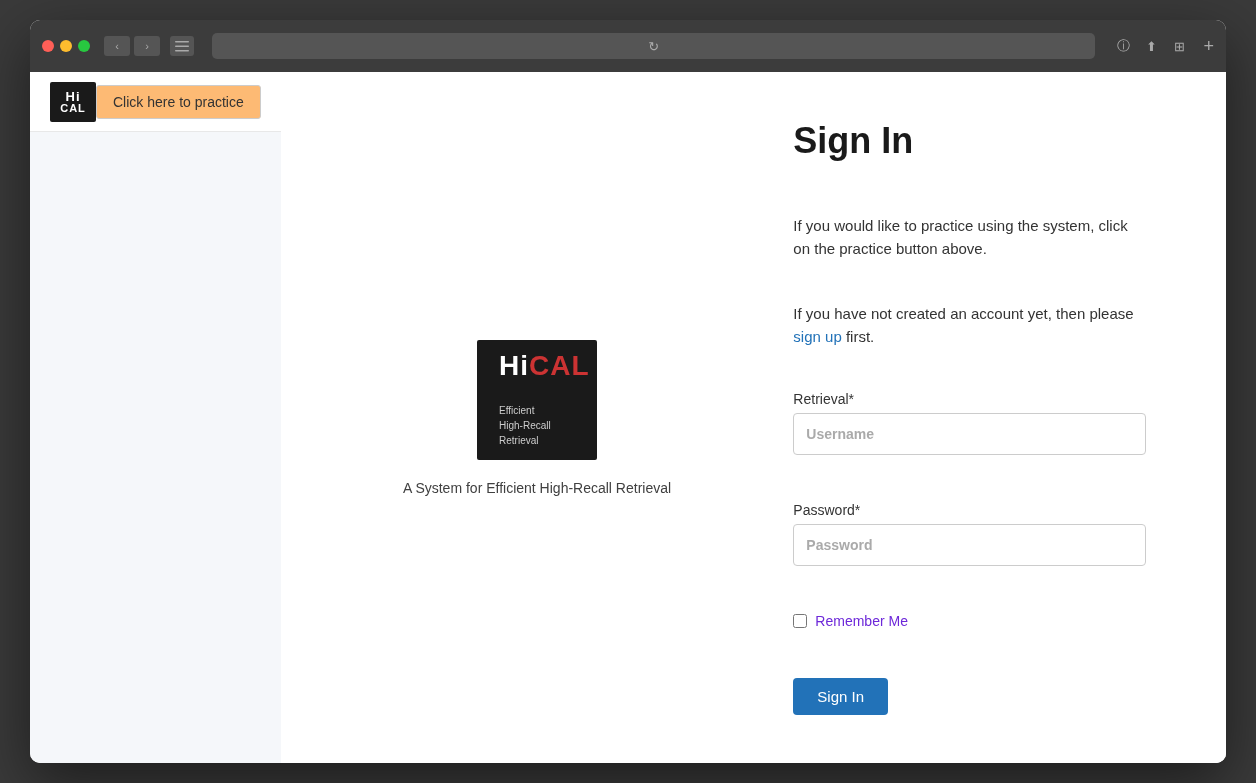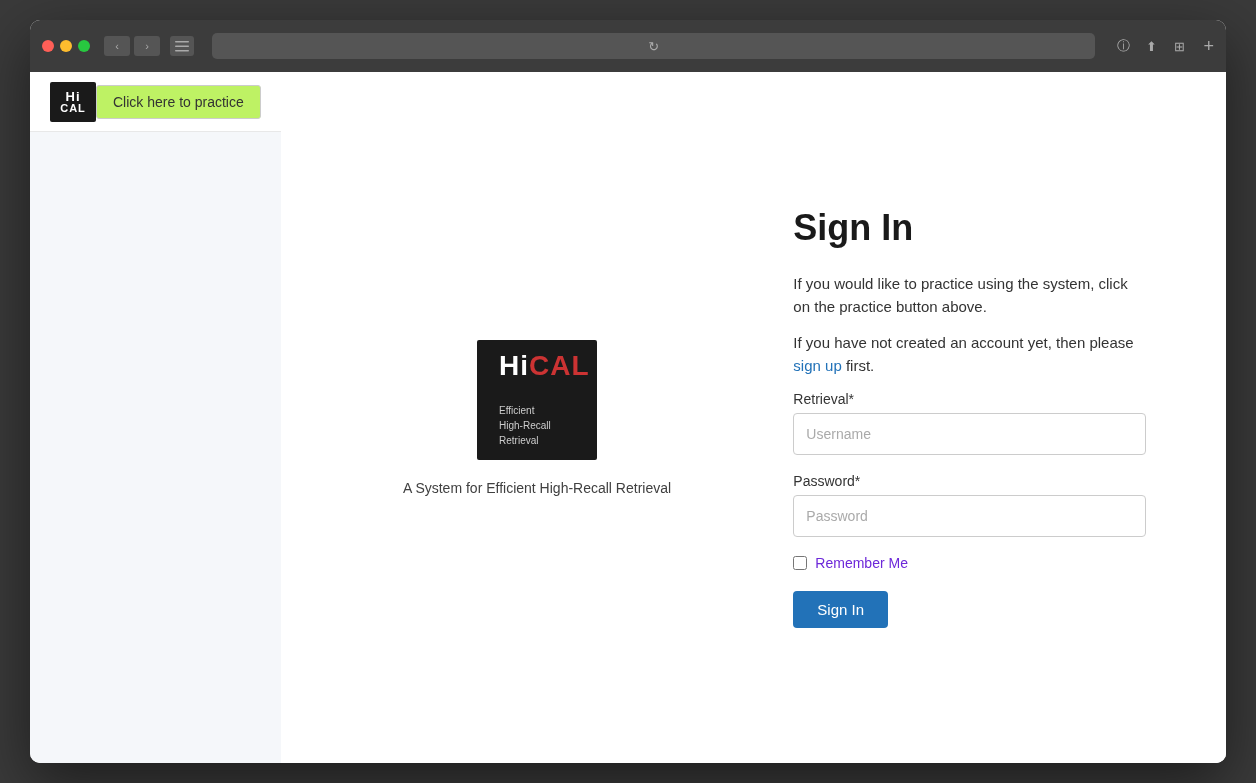--- a/index.html
+++ b/index.html
@@ -180,21 +180,21 @@
 
     .logo-cal {
       font-size: 11px;
       font-weight: 700;
       color: #ffffff;
       letter-spacing: 1px;
     }
 
     .practice-button {
       border: 1px solid #cccccc;
-      background: #bef264;
+      background: #fdba74;
       color: #333333;
       padding: 8px 16px;
       font-size: 14px;
       border-radius: 3px;
       cursor: pointer;
     }
 
     
     .main-content {
       flex: 1;
@@ -236,20 +236,21 @@
       text-align: center;
     }
 
     
     .right-panel {
       flex: 1;
       display: flex;
       flex-direction: column;
       padding: 20px 40px;
       max-width: 520px;
+      gap: 29px;
     }
 
     .sign-in-title {
       font-size: 36px;
       font-weight: 700;
       color: #1a1a1a;
       margin-bottom: 24px;
     }
 
     .info-text {
@@ -279,20 +280,21 @@
     .form-input {
       width: 100%;
       height: 42px;
       border: 1px solid #cccccc;
       border-radius: 4px;
       padding: 0 12px;
       font-size: 14px;
       color: #333333;
       background: #ffffff;
       outline: none;
+      font-weight: bold;
     }
 
     .form-input::placeholder {
       color: #aaaaaa;
     }
 
     .remember-me-row {
       display: flex;
       align-items: center;
       gap: 8px;

